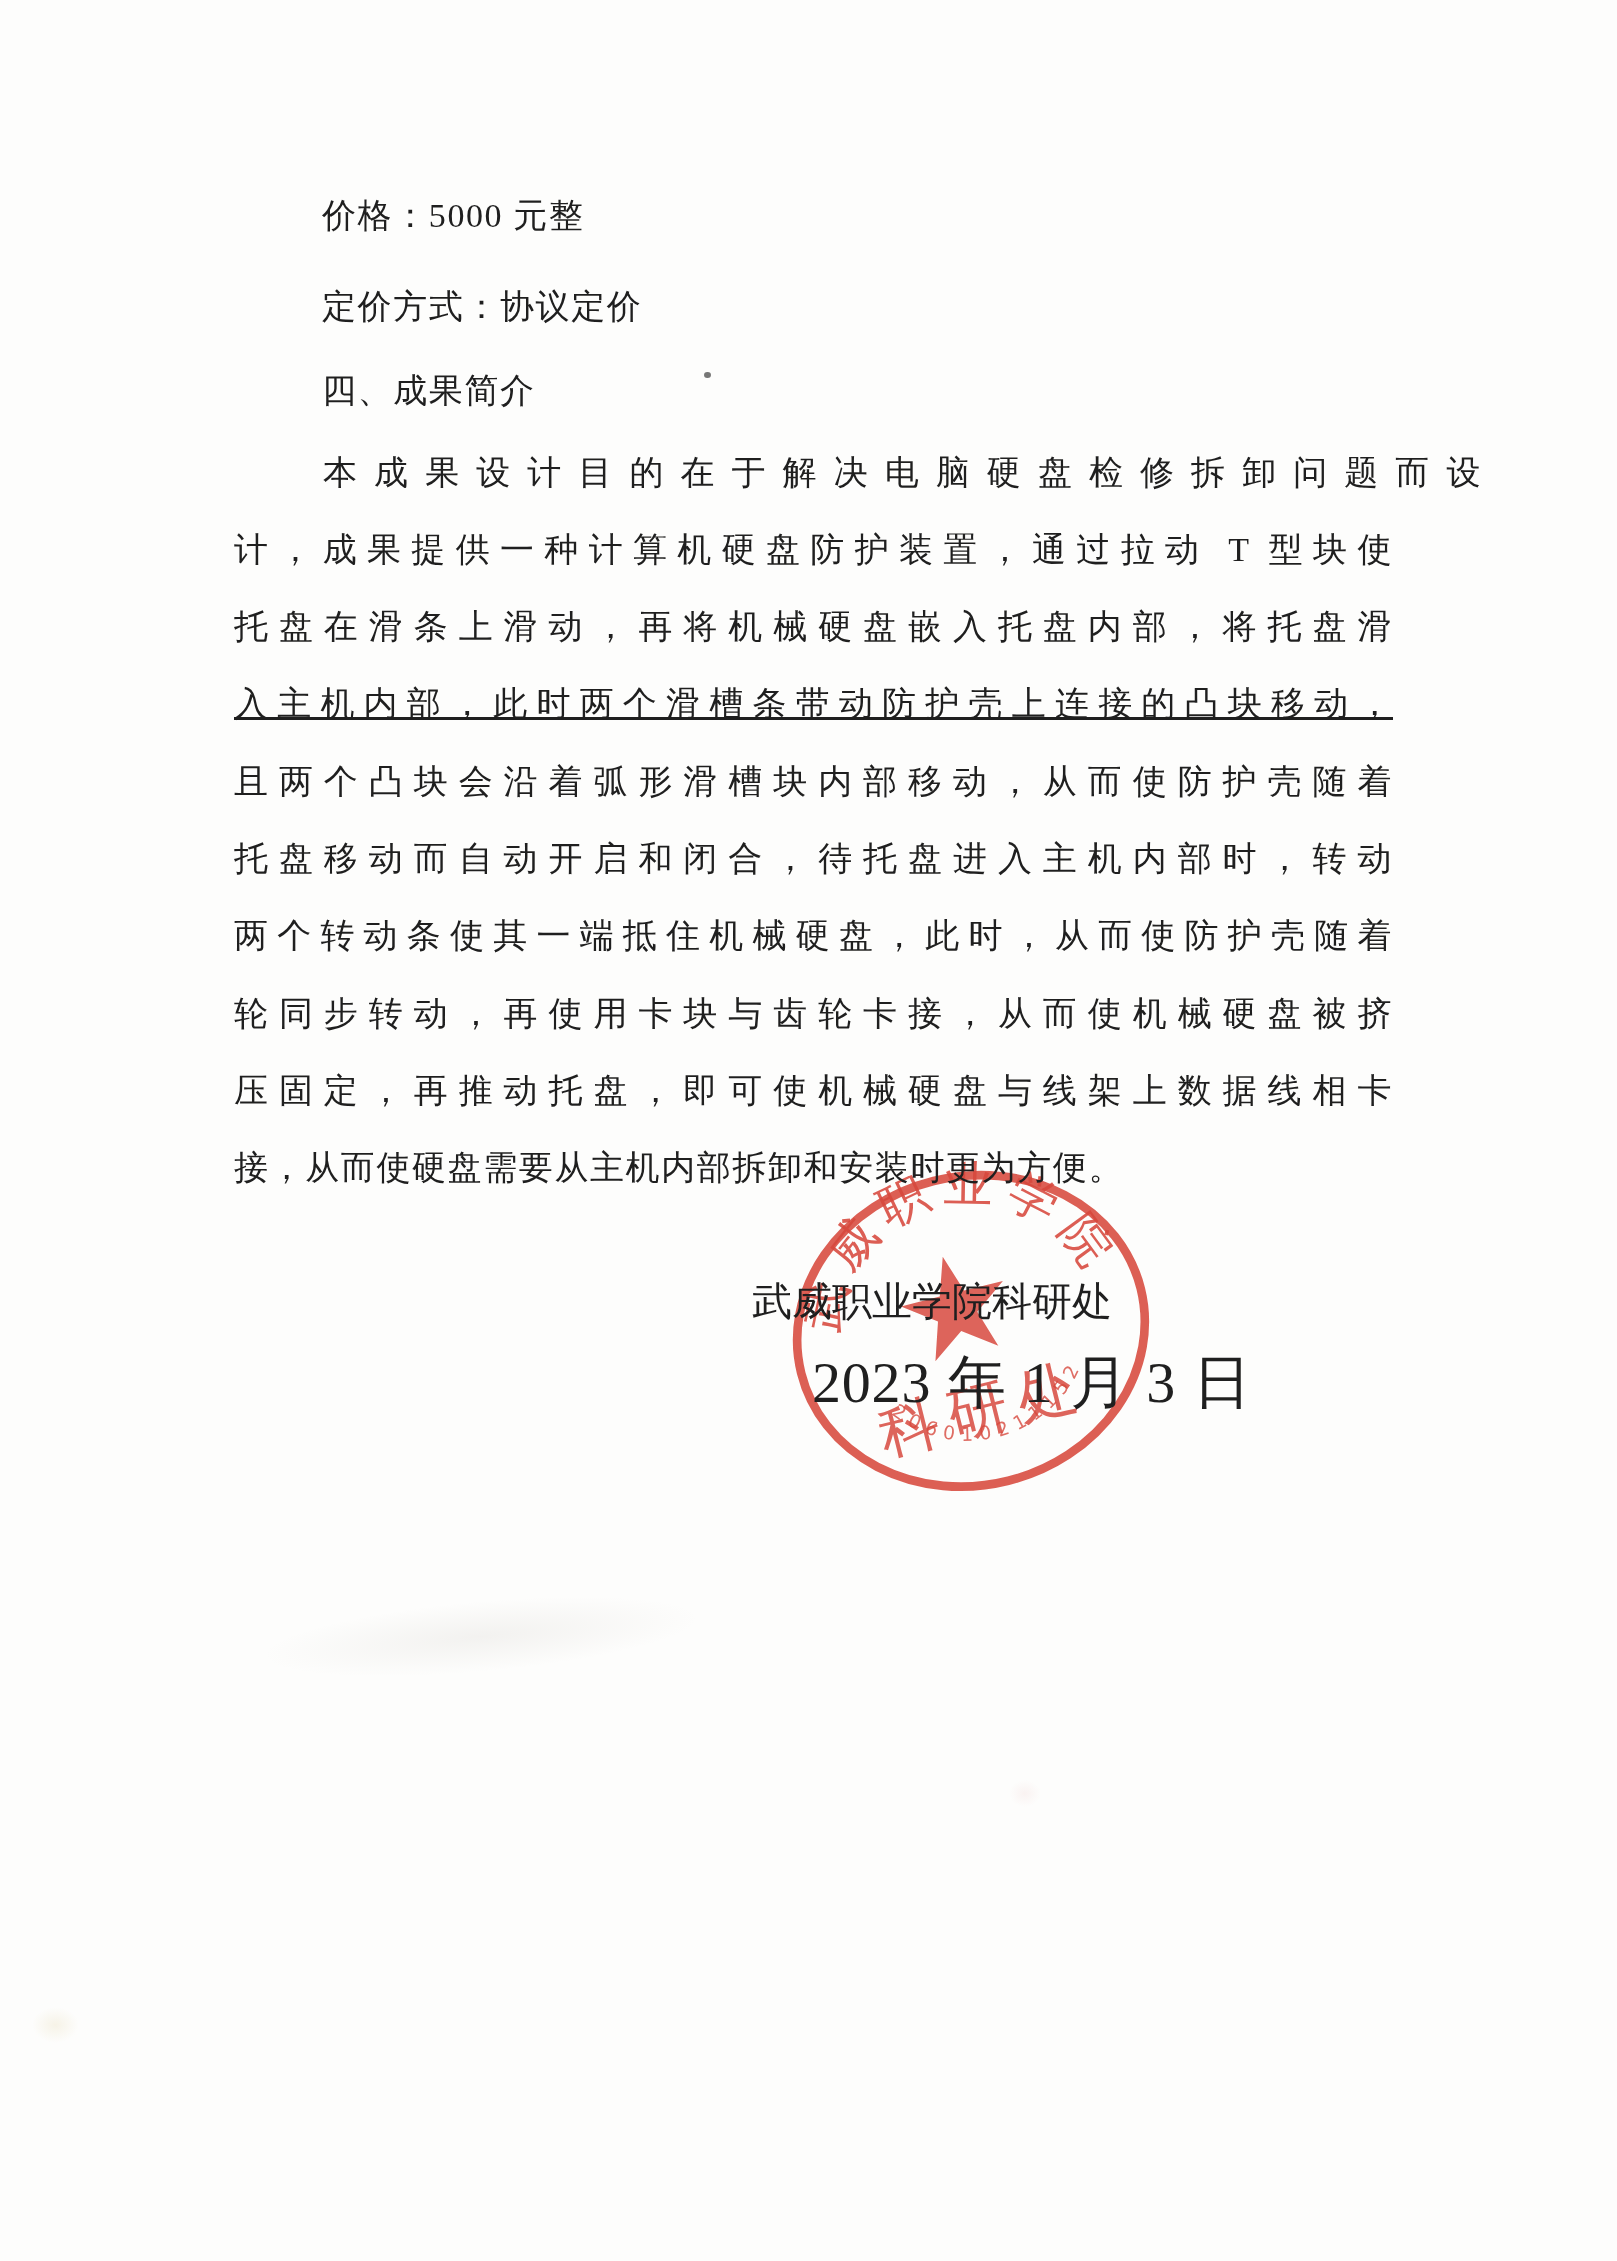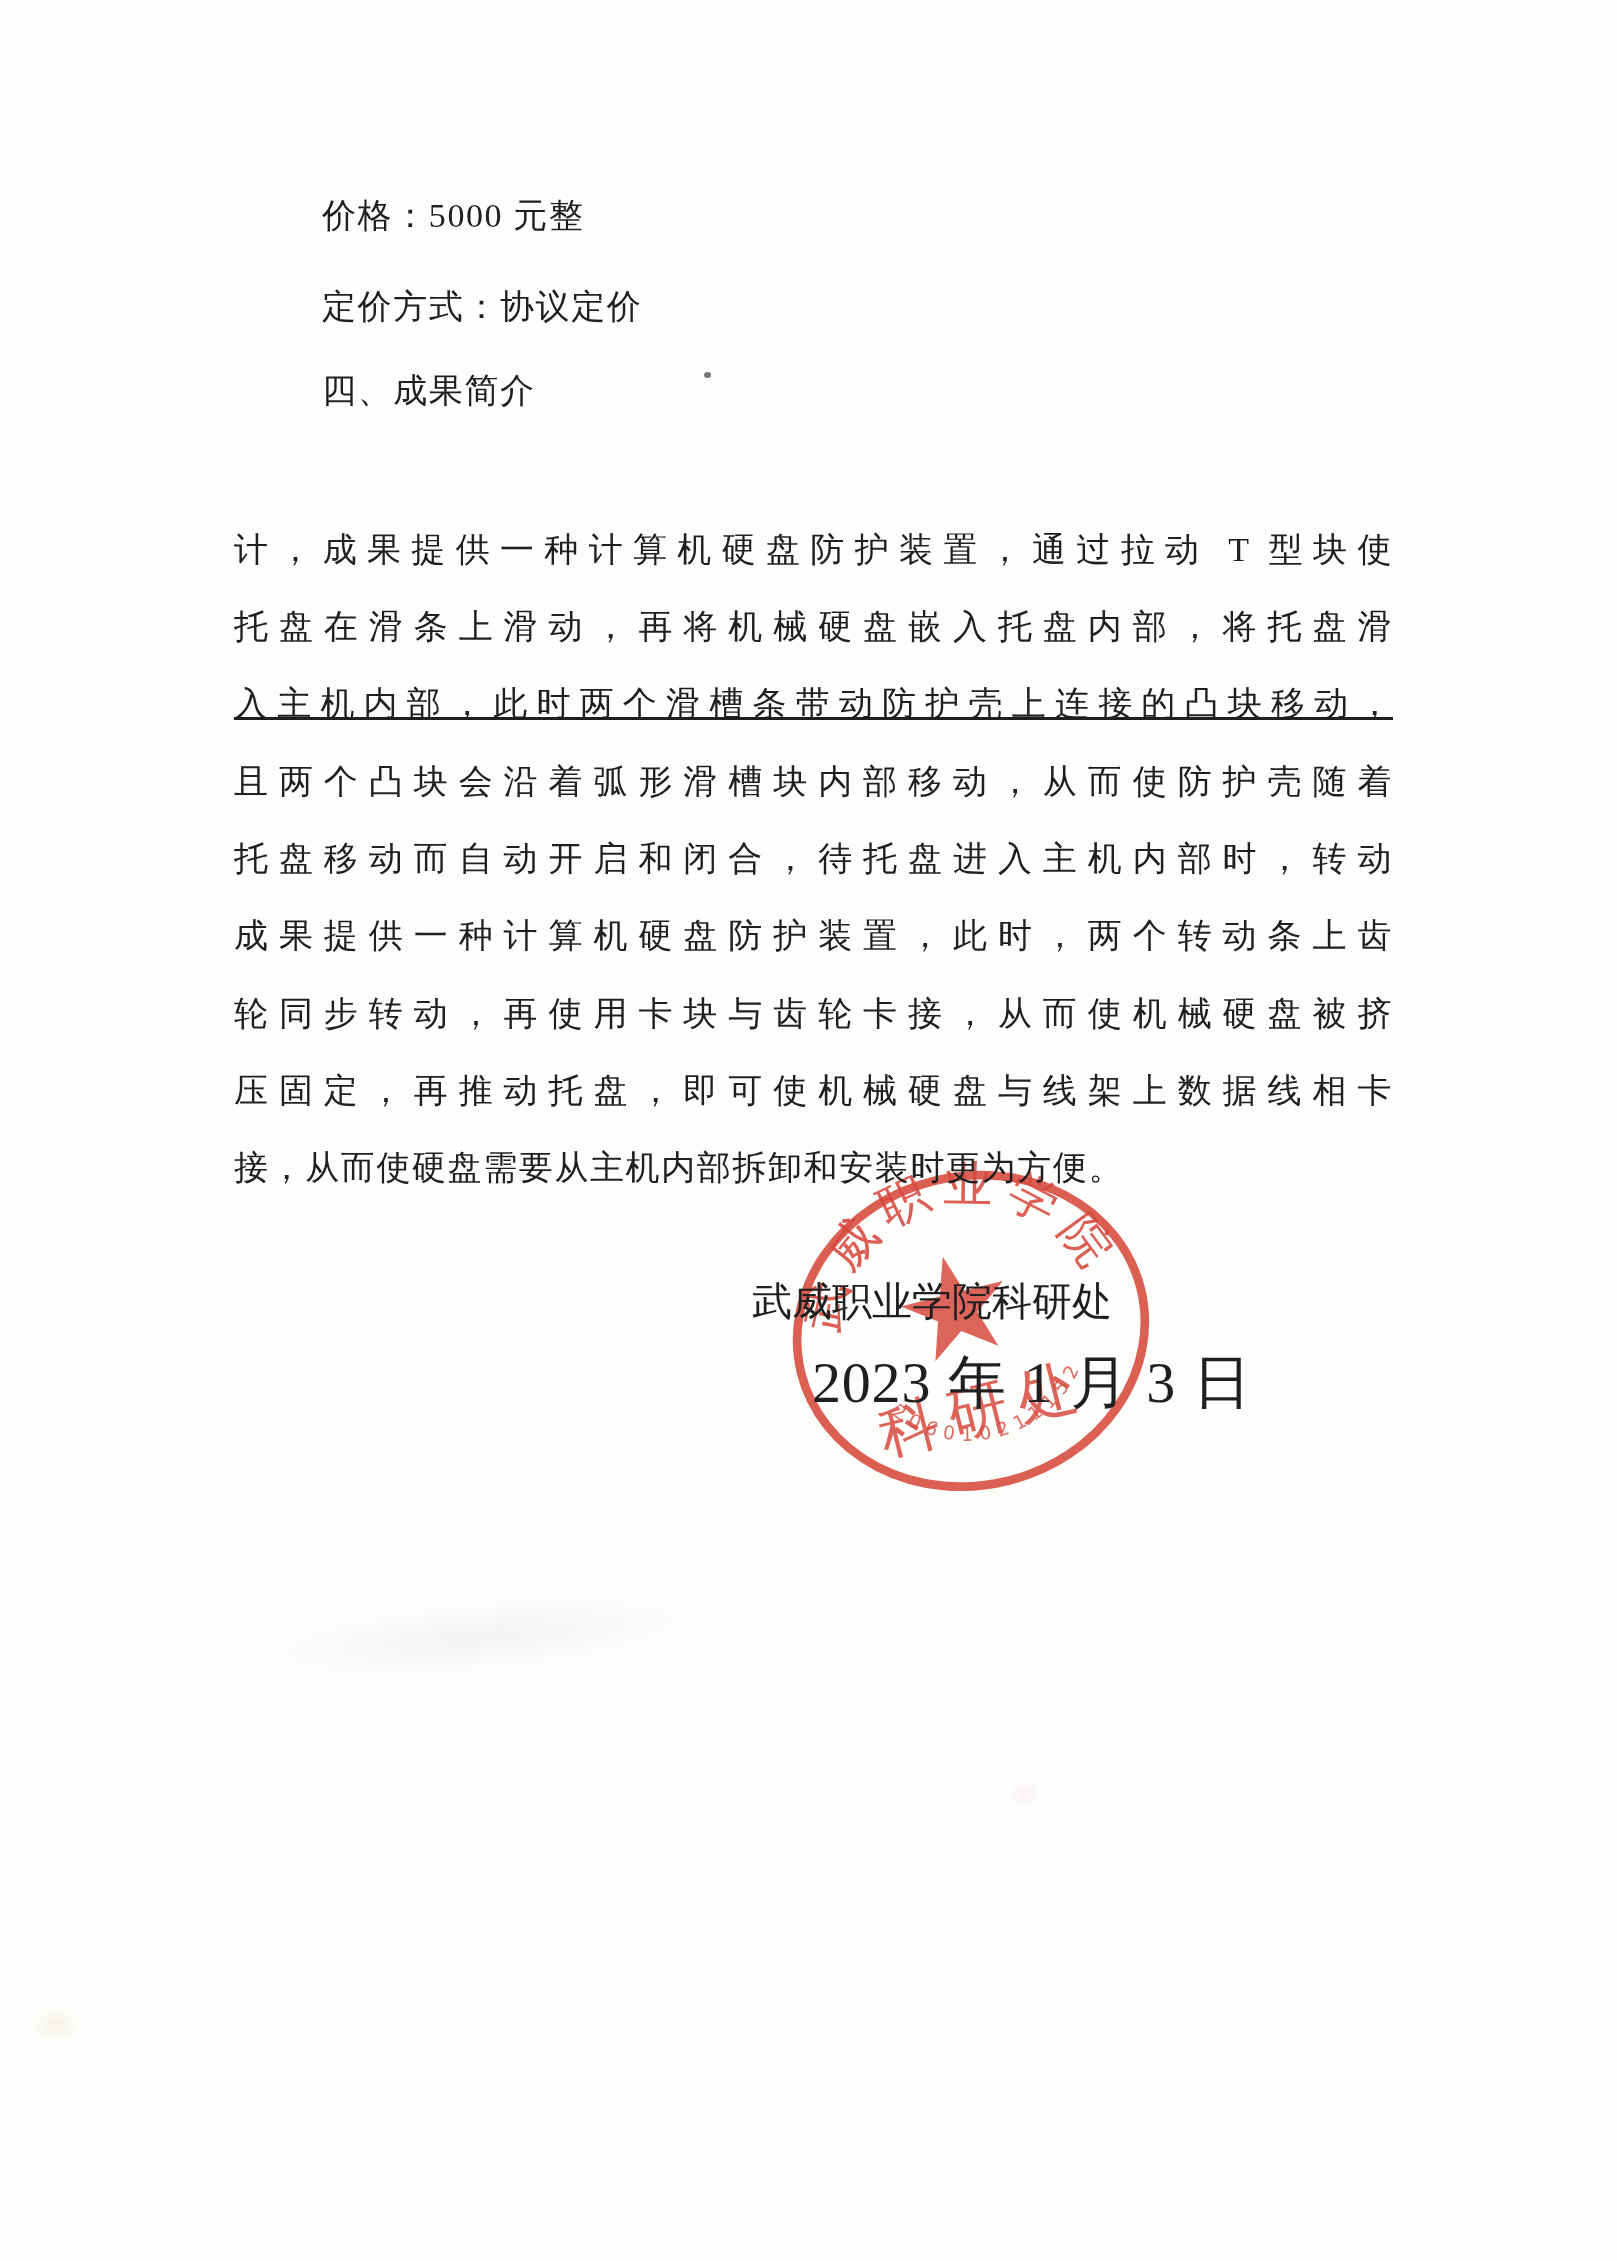--- a/index.html
+++ b/index.html
@@ -79,26 +79,27 @@
       <text font-size="24" fill="#d63b2f" letter-spacing="9" opacity="0.8" font-family="DejaVu Sans, sans-serif">
         <textPath href="#arcBottom" startOffset="62">206010211152</textPath>
       </text>
     </svg>
   </div>
 
   <div class="tline heading" style="top:188px;">价格：5000 元整</div>
   <div class="tline heading" style="top:279px;">定价方式：协议定价</div>
   <div class="tline heading" style="top:363px;">四、成果简介</div>
 
+  <div class="tline para full indent" style="top:445px;">本成果设计目的在于解决电脑硬盘检修拆卸问题而设</div>
   <div class="tline para full" style="top:522px;">计，成果提供一种计算机硬盘防护装置，通过拉动 T 型块使</div>
   <div class="tline para full" style="top:599px;">托盘在滑条上滑动，再将机械硬盘嵌入托盘内部，将托盘滑</div>
   <div class="tline para full" style="top:676px;text-decoration:underline;">入主机内部，此时两个滑槽条带动防护壳上连接的凸块移动，</div>
   <div class="tline para full" style="top:754px;">且两个凸块会沿着弧形滑槽块内部移动，从而使防护壳随着</div>
   <div class="tline para full" style="top:831px;">托盘移动而自动开启和闭合，待托盘进入主机内部时，转动</div>
-  <div class="tline para full" style="top:908px;">成果提供一种计算机硬盘防护装置，此时，两个转动条上齿</div>
+  <div class="tline para full" style="top:908px;">两个转动条使其一端抵住机械硬盘，此时，从而使防护壳随着</div>
   <div class="tline para full" style="top:986px;">轮同步转动，再使用卡块与齿轮卡接，从而使机械硬盘被挤</div>
   <div class="tline para full" style="top:1063px;">压固定，再推动托盘，即可使机械硬盘与线架上数据线相卡</div>
   <div class="tline para" style="top:1140px;">接，从而使硬盘需要从主机内部拆卸和安装时更为方便。</div>
 
   <div class="tline sig" style="left:752px;top:1274px;font-size:40px;letter-spacing:0px;">武威职业学院科研处</div>
   <div class="tline sig" style="left:812px;top:1355px;font-size:58px;letter-spacing:0.8px;word-spacing:1.6px;">2023 年 1 月 3 日</div>
 
 </div>
 
 

